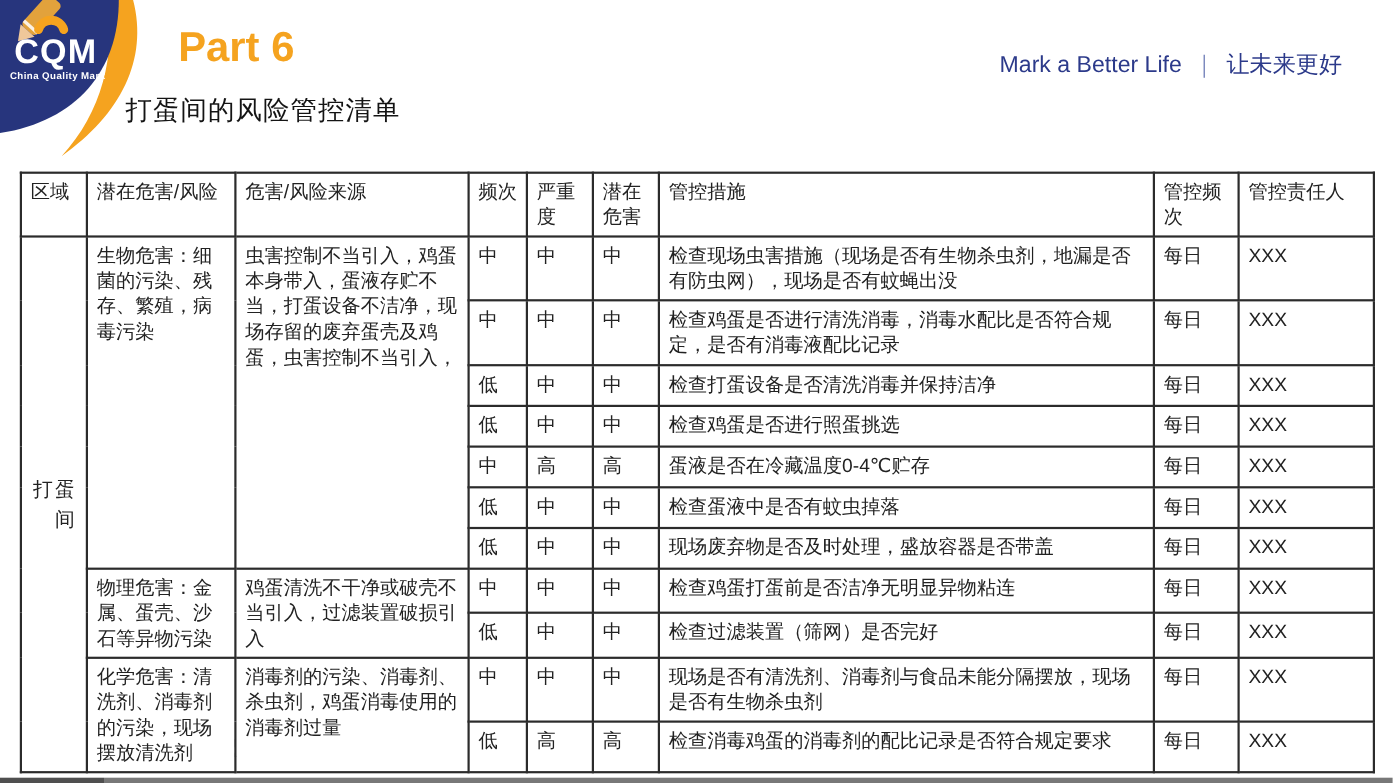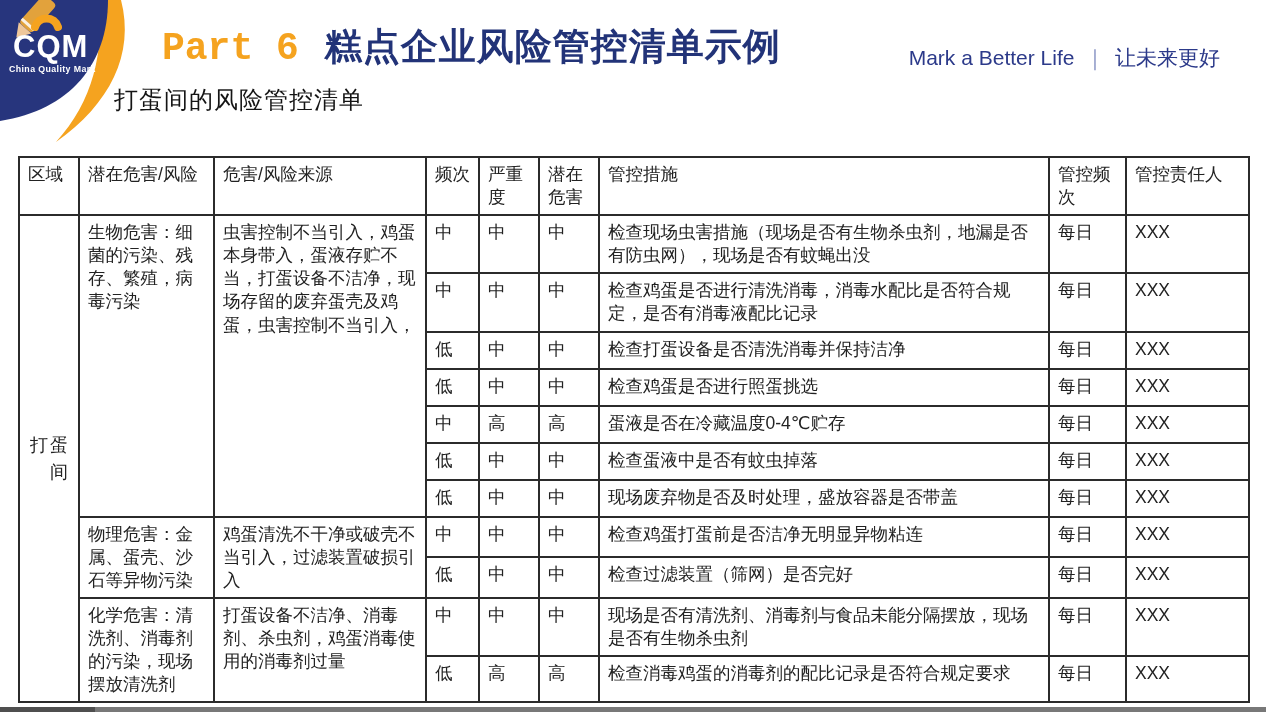--- a/index.html
+++ b/index.html
@@ -3,21 +3,21 @@
 <meta charset="utf-8">
 <style>
   html,body{margin:0;padding:0;}
   body{
     width:1266px;height:712px;position:relative;overflow:hidden;
     background:#ffffff;
     font-family:"Liberation Sans","DejaVu Sans",sans-serif;
   }
   
   .logo-svg{position:absolute;left:0;top:0;width:360px;height:146px;z-index:3;pointer-events:none;}
-  .title-row{position:absolute;left:162px;top:22px;display:flex;align-items:baseline;gap:26px;z-index:4;white-space:nowrap;font-family:Liberation Mono, monospace;}
+  .title-row{position:absolute;left:162px;top:22px;display:flex;align-items:baseline;z-index:4;white-space:nowrap;}
   .part-label{font-size:38px;font-weight:bold;color:#F5A31F;}
   .page-title{font-size:37px;font-weight:bold;color:#223378;letter-spacing:1px;}
   .brand-line{position:absolute;right:46px;top:44px;font-size:21px;color:#2c3a8a;z-index:4;white-space:nowrap;}
   .brand-line .sep{color:#7a87bd;margin:0 10px;}
   .subtitle{position:absolute;left:114px;top:84px;font-size:24px;font-weight:normal;color:#141414;z-index:4;letter-spacing:1px;white-space:nowrap;}
   
   .watermark{position:absolute;left:26px;top:636px;z-index:0;color:#dedede;font-weight:bold;font-size:26px;line-height:1.12;letter-spacing:1px;white-space:nowrap;}
   
   .table-wrap{position:absolute;left:18px;top:135px;z-index:2;}
   table{border-collapse:collapse;table-layout:fixed;width:1230px;background:transparent;margin-top:21px;}
@@ -48,21 +48,20 @@
     <polygon points="18,28 35,28 26.5,41" fill="#EFC79A"></polygon>
   </g>
 
   <path d="M35,27 A12,12 0 0 1 58,27" stroke="#F5A31F" stroke-width="8" fill="none" stroke-linecap="round"></path>
   <text x="13" y="57" font-size="31" font-weight="bold" fill="#ffffff" letter-spacing="1">CQM</text>
   <text x="9" y="72" font-size="8.8" font-weight="bold" fill="#ffffff" letter-spacing="0.4">China Quality Mark</text>
 </svg>
 
 <div class="title-row">
   <span class="part-label">Part 6</span>
-  <span class="page-title">糕点企业风险管控清单示例</span>
 </div>
 
 <div class="brand-line">
   <span>Mark a Better Life</span><span class="sep">｜</span><span>让未来更好</span>
 </div>
 
 <div class="subtitle">打蛋间的风险管控清单</div>
 
 <div class="watermark">
   <div>CHINA</div>
@@ -168,21 +167,21 @@
         <tr style="height: 37px;">
           <td>低</td>
           <td>中</td>
           <td>中</td>
           <td>检查过滤装置（筛网）是否完好</td>
           <td>每日</td>
           <td>XXX</td>
         </tr>
         <tr style="height: 55px;">
           <td rowspan="2">化学危害：清洗剂、消毒剂的污染，现场摆放清洗剂</td>
-          <td rowspan="2">打蛋设备不洁净、消毒剂、杀虫剂，鸡蛋消毒使用的消毒剂过量</td>
+          <td rowspan="2">消毒剂的污染、消毒剂、杀虫剂，鸡蛋消毒使用的消毒剂过量</td>
           <td>中</td>
           <td>中</td>
           <td>中</td>
           <td>现场是否有清洗剂、消毒剂与食品未能分隔摆放，现场是否有生物杀虫剂</td>
           <td>每日</td>
           <td>XXX</td>
         </tr>
         <tr style="height: 46px;">
           <td>低</td>
           <td>高</td>

